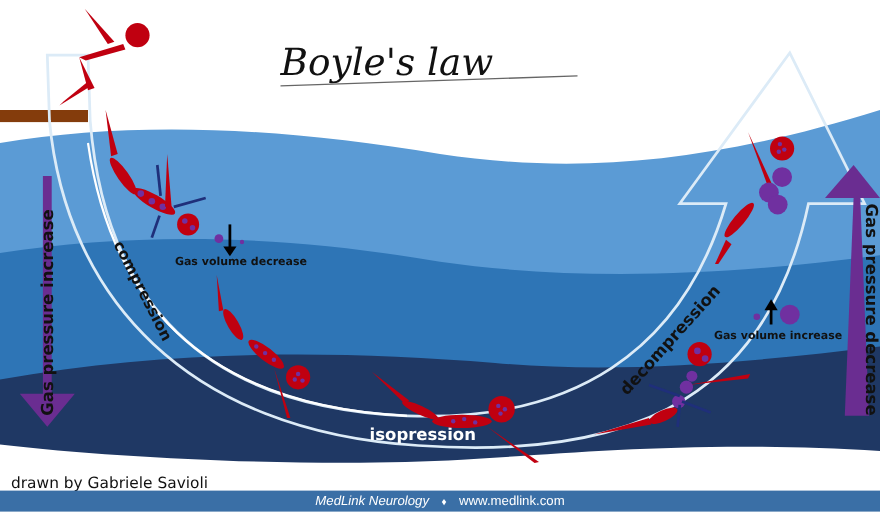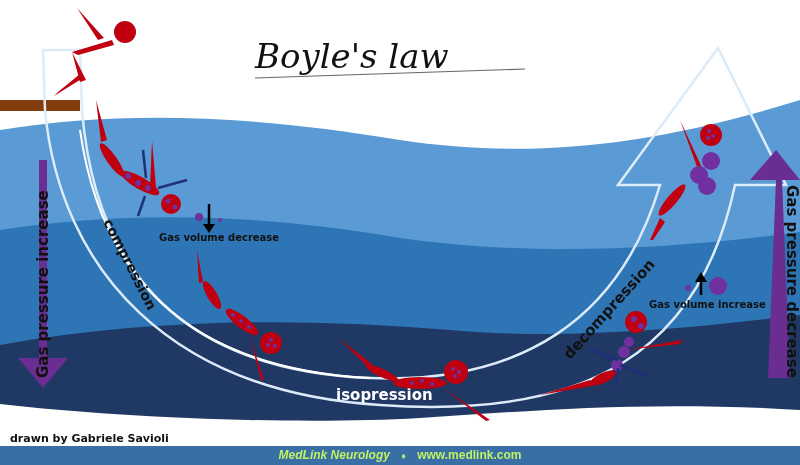--- a/index.html
+++ b/index.html
@@ -1,23 +1,23 @@
 <!DOCTYPE html>
 <html><head>
 <meta charset="utf-8">
 <style>
   html,body{margin:0;padding:0;background:#ffffff;}
   body{width:800px;height:465px;overflow:hidden;position:relative;font-family:"DejaVu Sans",sans-serif;}
   #stage{position:absolute;left:0;top:0;width:800px;height:465px;}
   svg text{font-family:"DejaVu Sans",sans-serif;}
   .title-text{font-family:"DejaVu Serif",serif;font-style:italic;font-size:34px;fill:#111;}
-  .footer-bar{position:absolute;left:0;top:446px;width:800px;height:19px;background:#3a6fa6;color:#bef264;font-family:"Liberation Sans",sans-serif;font-size:12px;text-align:center;line-height:19px;font-style:italic;font-weight:bold;}
+  .footer-bar{position:absolute;left:0;top:446px;width:800px;height:19px;background:#3a6fa6;color:#ffffff;font-family:"Liberation Sans",sans-serif;font-size:12px;text-align:center;line-height:19px;font-style:italic;}
   .footer-bar .sep{font-style:normal;margin:0 8px;font-size:9px;}
   .footer-bar .url{font-style:normal;}
-  .credit{position:absolute;left:10px;top:432px;font-family:"DejaVu Sans",sans-serif;font-weight:bold;font-size:11px;color:#111;}
+  .credit{position:absolute;left:10px;top:432px;font-family:"DejaVu Sans",sans-serif;font-weight:normal;font-size:14px;color:#111;}
 </style>
 </head>
 <body>
 
 <div id="stage">
 <svg width="800" height="465" viewBox="0 0 800 465" xmlns="http://www.w3.org/2000/svg">
 
   <rect x="0" y="0" width="800" height="465" fill="#ffffff"></rect>
 
   <path d="M0,130 C120,110 250,115 400,140 C520,158 640,150 800,100 L800,465 L0,465 Z" fill="#5b9bd5"></path>

